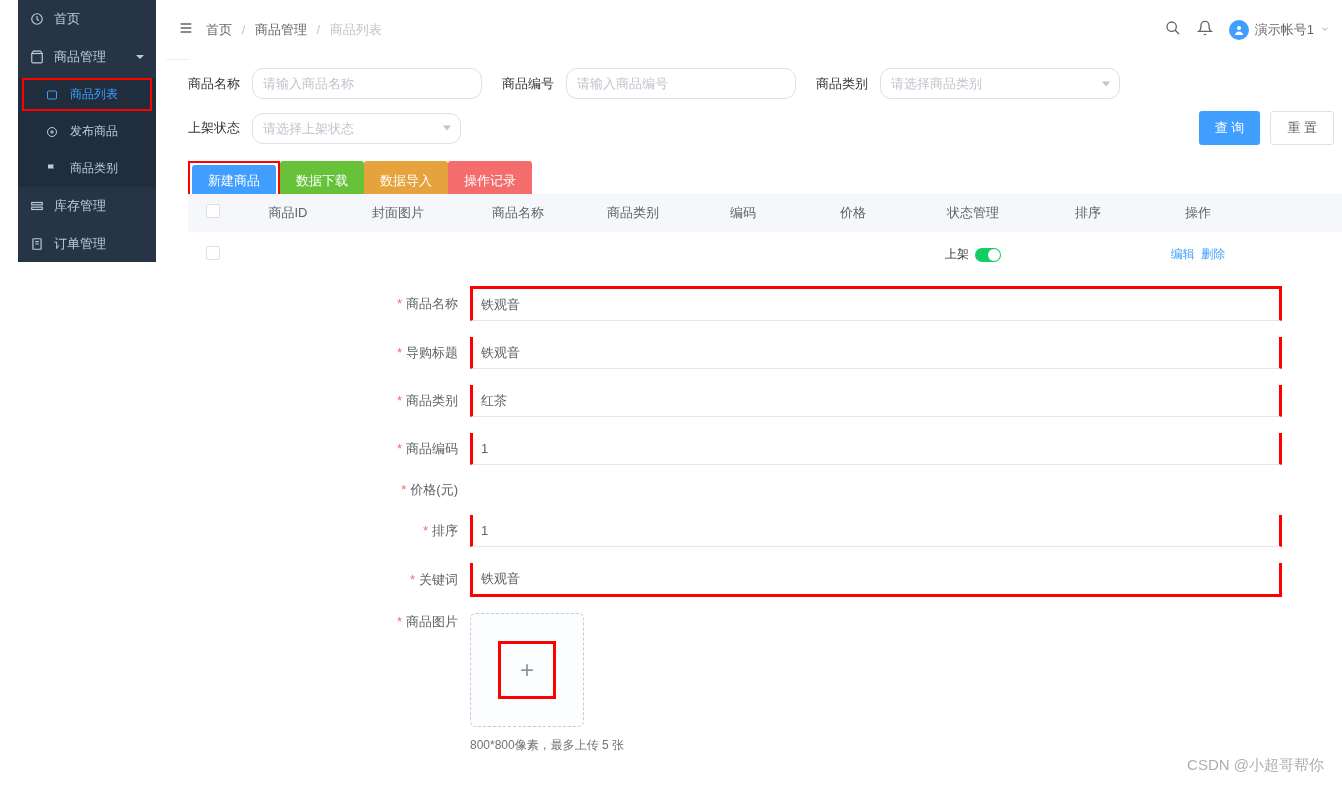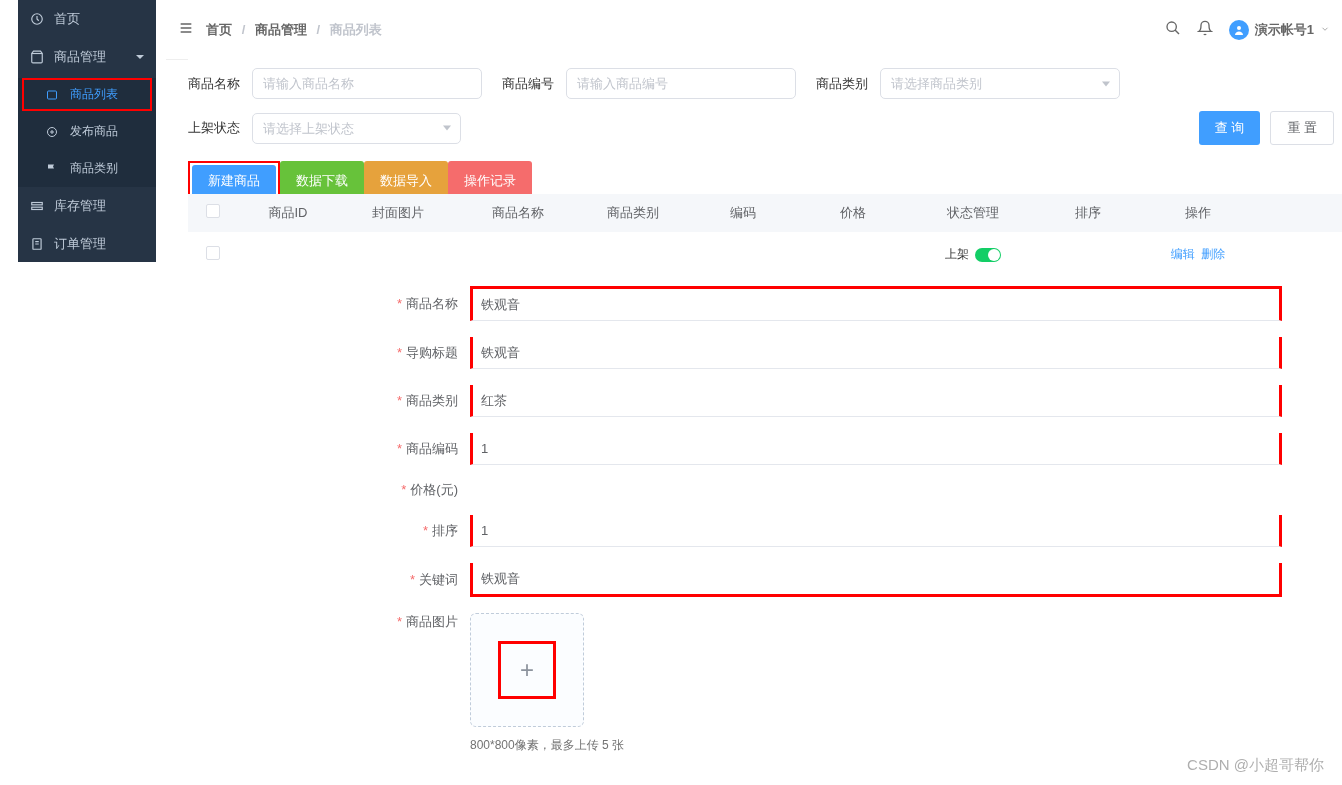--- a/index.html
+++ b/index.html
@@ -7,35 +7,35 @@
     
     .sidebar { position: absolute; left: 18px; top: 0; width: 138px; height: 262px; background: #263445; }
     .side-item { display: flex; align-items: center; padding: 10px 12px; color: #bfcbd9; cursor: pointer; font-size: 13px; }
     .side-item .icon { width: 16px; margin-right: 8px; display: inline-flex; }
     .side-item.expandable::after { content: ''; margin-left: auto; width: 0; height: 0; border-left: 4px solid transparent; border-right: 4px solid transparent; border-top: 4px solid #bfcbd9; }
     .side-sub { background: #1f2d3d; }
     .side-sub .side-item { padding-left: 28px; font-size: 12px; }
     .side-sub .side-item.active { color: #409eff; }
     .side-sub .side-item.highlight { border: 2px solid #ff0000; margin: 2px 4px; padding: 6px 22px; }
     
-    .topbar { position: absolute; left: 166px; top: 0; right: 0; height: 60px; display: flex; align-items: center; padding: 0 12px; border-bottom: 1px solid #eee; font-weight: bold; }
+    .topbar { position: absolute; left: 166px; top: 0; right: 0; height: 60px; display: flex; align-items: center; padding: 0 12px; border-bottom: 1px solid #eee; }
     .topbar .toggle-icon { margin-right: 12px; cursor: pointer; }
     .breadcrumb { color: #666; font-size: 13px; }
     .breadcrumb span.sep { margin: 0 6px; color: #c0c4cc; }
     .breadcrumb span.cur { color: #c0c4cc; }
     .topbar-right { margin-left: auto; display: flex; gap: 16px; }
     .topbar-right .icon { cursor: pointer; color: #666; }
     .user { display: flex; align-items: center; gap: 6px; cursor: pointer; color: #666; }
     .avatar { width: 20px; height: 20px; border-radius: 50%; background: #409eff; color: #fff; display: flex; align-items: center; justify-content: center; font-size: 12px; }
     
     .filter-card { position: absolute; left: 188px; top: 56px; right: 0; background: #fff; padding: 12px 0 10px 0; }
     .filter-row { display: flex; align-items: center; gap: 20px; }
     .filter-item { display: flex; align-items: center; }
     .filter-label { width: auto; margin-right: 12px; font-size: 13px; color: #333; }
-    .input { border: 1px solid #dcdfe6; border-radius: 5px; padding: 7px 10px; font-size: 13px; color: #606266; background: #fff; }
+    .input { border: 1px solid #dcdfe6; border-radius: 11px; padding: 7px 10px; font-size: 13px; color: #606266; background: #fff; }
     .input::placeholder { color: #c0c4cc; }
     .select { position: relative; }
     .select::after { content: ''; position: absolute; right: 10px; top: 50%; transform: translateY(-50%); width: 0; height: 0; border-left: 4px solid transparent; border-right: 4px solid transparent; border-top: 5px solid #c0c4cc; }
     
     .btn { border: none; border-radius: 3px; padding: 7px 16px; font-size: 13px; color: #fff; cursor: pointer; }
     .btn-primary { background: #409eff; }
     .btn-outline { background: #fff; border: 1px solid #dcdfe6; color: #606266; text-align: right; }
     .btn-success { background: #67c23a; }
     .btn-warning { background: #e6a23c; }
     .btn-danger { background: #f56c6c; }

